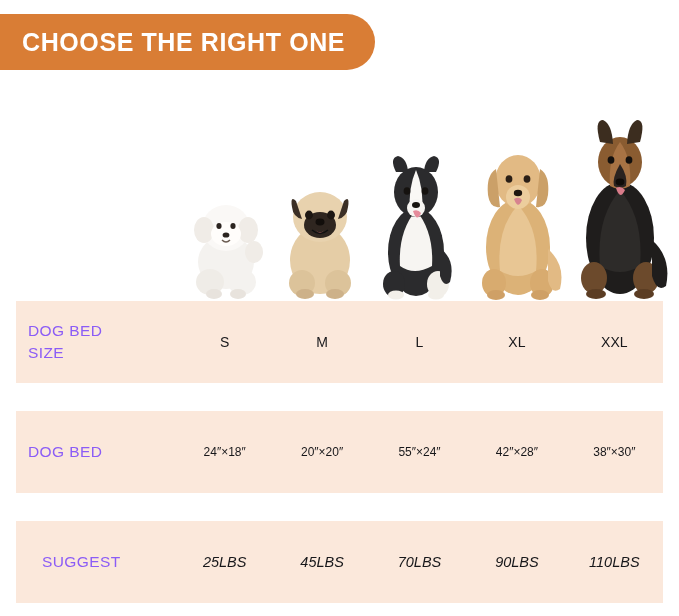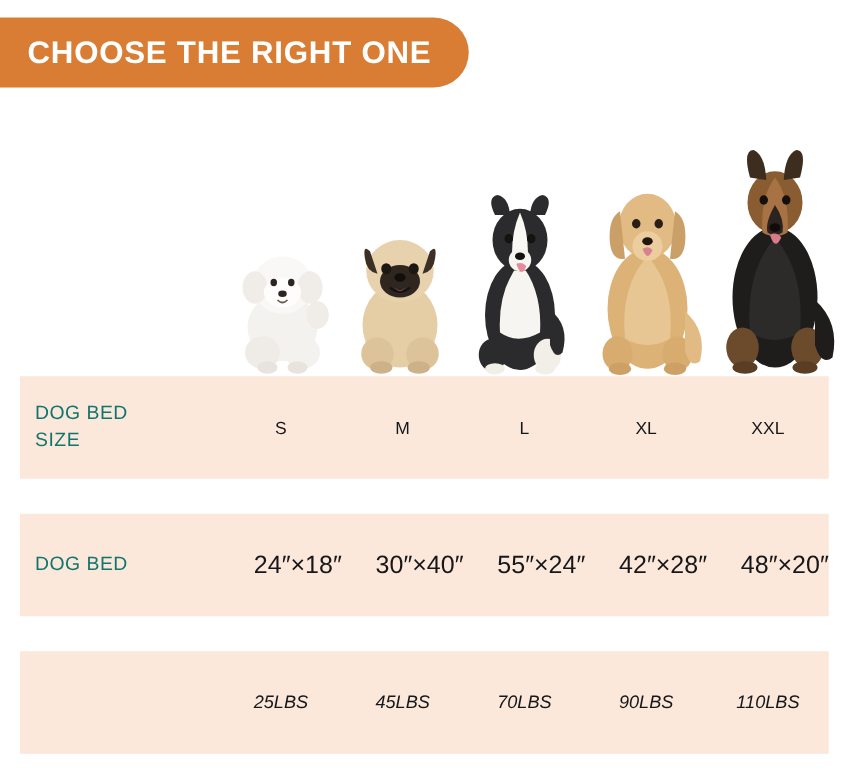--- a/index.html
+++ b/index.html
@@ -70,21 +70,21 @@
 
   .row-label {
     position: absolute;
     left: 12px;
     top: 0;
     height: 100%;
     width: 160px;
     display: flex;
     flex-direction: column;
     justify-content: center;
-    color: #0f766e;
+    color: #8b5cf6;
     font-size: 15.5px;
     letter-spacing: 0.4px;
   }
   .row-label .line { line-height: 22px; }
   .row-label .unit {
     font-size: 11px;
     letter-spacing: 0;
   }
   .row-label.indent { left: 26px; }
 
@@ -98,21 +98,21 @@
     align-items: center;
   }
   .cell {
     flex: 1 1 0;
     text-align: center;
     color: #17171a;
     font-size: 14.5px;
     white-space: nowrap;
   }
   .cell.size-letter { font-size: 14px; }
-  .cell.dim { font-size: 20px; text-align: right; }
+  .cell.dim { font-size: 12px; }
   .cell.weight { font-size: 14.5px; font-style: italic; }
 </style>
 </head>
 <body>
 
 <div class="page">
 
   <div class="banner">
     <div class="banner-title">CHOOSE THE RIGHT ONE</div>
   </div>
@@ -234,29 +234,30 @@
       <div class="cell size-letter">XXL</div>
     </div>
   </div>
 
   <div class="row row-2">
     <div class="row-label">
       <span class="line">DOG BED</span>
     </div>
     <div class="cells">
       <div class="cell dim">24″×18″</div>
-      <div class="cell dim">30″×40″</div>
+      <div class="cell dim">20″×20″</div>
       <div class="cell dim">55″×24″</div>
       <div class="cell dim">42″×28″</div>
-      <div class="cell dim">48″×20″</div>
+      <div class="cell dim">38″×30″</div>
     </div>
   </div>
 
   <div class="row row-3">
     <div class="row-label indent">
+      <span class="line">SUGGEST</span>
     </div>
     <div class="cells">
       <div class="cell weight">25LBS</div>
       <div class="cell weight">45LBS</div>
       <div class="cell weight">70LBS</div>
       <div class="cell weight">90LBS</div>
       <div class="cell weight">110LBS</div>
     </div>
   </div>
 

